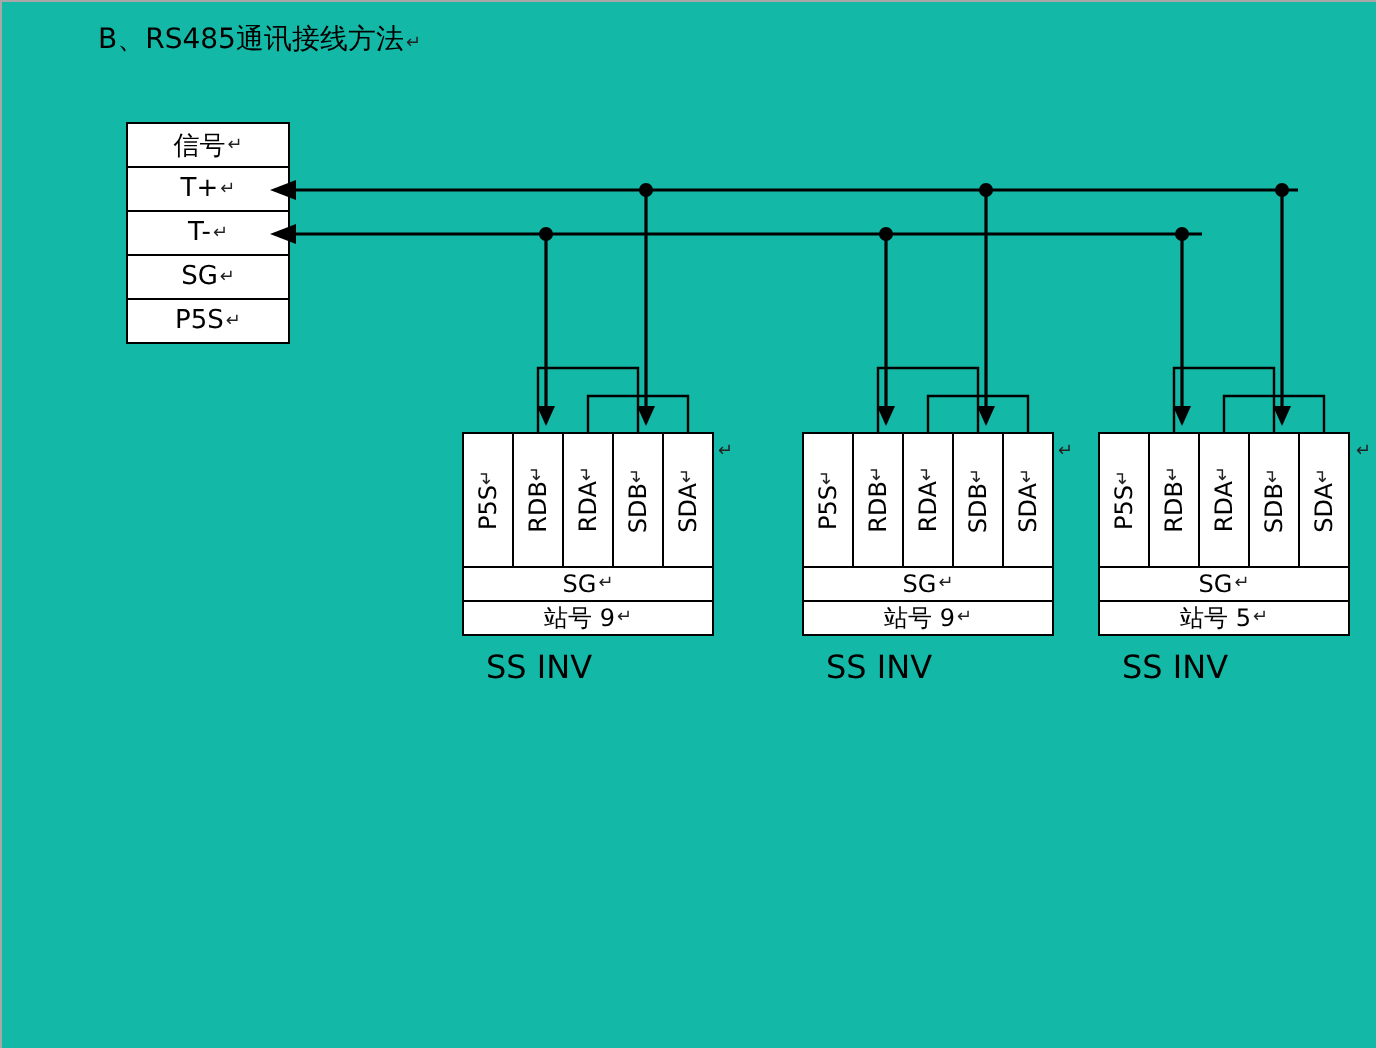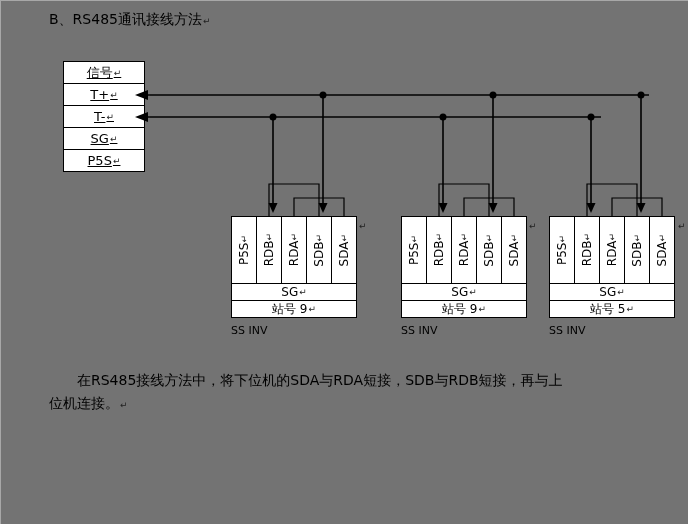--- a/index.html
+++ b/index.html
@@ -1,26 +1,26 @@
 <!DOCTYPE html>
 <html><head>
 <meta charset="utf-8">
 <style>
   html,body { margin:0; padding:0; background:#e8e8e8; }
   .page {
-    position:relative; width:688px; height:524px; background:#737373;
+    position:relative; width:688px; height:524px; background:#14b8a6;
     font-family:"DejaVu Sans","Liberation Sans",sans-serif; color:#000;
     border-top:1px solid #a8a8a8; border-left:1px solid #a8a8a8;
     box-sizing:border-box; overflow:hidden;
   }
   .title { position:absolute; left:48px; top:10px; font-size:14px; white-space:nowrap; }
   .mark { font-size:9px; color:#222; margin-left:1px; vertical-align:baseline; }
 
   
-  .sig-table { position:absolute; left:62px; top:60px; width:82px;text-decoration:underline; }
+  .sig-table { position:absolute; left:62px; top:60px; width:82px; }
   .sig-row {
     box-sizing:border-box; height:23px; border:1px solid #000;
     display:flex; align-items:center; justify-content:center;
     font-size:13px; background:#fff;
   }
   .sig-row + .sig-row { margin-top:-1px; }
 
   
   .station { position:absolute; top:215px; width:126px; }
   .cells { display:flex; }
@@ -32,21 +32,21 @@
   .vtext {
     writing-mode:vertical-rl; transform:rotate(180deg);
     font-size:12px; line-height:1; white-space:nowrap;
   }
   .vtext .mark { margin-left:0; }
   .wide-row {
     box-sizing:border-box; width:126px; height:18px; border:1px solid #000;
     margin-top:-1px; display:flex; align-items:center; justify-content:center;
     font-size:12px; background:#fff;
   }
-  .ssinv { margin-top:6px; margin-left:0; font-size:11px; white-space:nowrap; }
+  .ssinv { margin-top:6px; margin-left:12px; font-size:16px; white-space:nowrap; }
 
   
   .para-main {
     position:absolute; left:48px; top:368px; width:516px;
     font-size:14px; line-height:23px; text-indent:28px;
   }
   .note1 { position:absolute; left:75px; top:440px; font-size:14px; white-space:nowrap; }
   .note2 { position:absolute; left:100px; top:463px; font-size:14px; white-space:nowrap; }
 
   .wires { position:absolute; left:0; top:0; pointer-events:none; }
@@ -209,17 +209,14 @@
 
     <line x1="590" y1="116" x2="590" y2="204" stroke="#000" stroke-width="1.6"></line>
     <polygon points="590,212 585.5,202 594.5,202" fill="#000"></polygon>
     <line x1="640" y1="94" x2="640" y2="204" stroke="#000" stroke-width="1.6"></line>
     <polygon points="640,212 635.5,202 644.5,202" fill="#000"></polygon>
 
     <path d="M586,215 V183 H636 V215" fill="none" stroke="#000" stroke-width="1.2"></path>
     <path d="M611,215 V197 H661 V215" fill="none" stroke="#000" stroke-width="1.2"></path>
   </svg>
 
-  <div class="para-main">
-    <span>在RS485接线方法中，将下位机的SDA与RDA短接，SDB与RDB短接，再与上位机连接。</span><span class="mark">↵</span>
-  </div>
 
 </div>
 
 </body></html>

